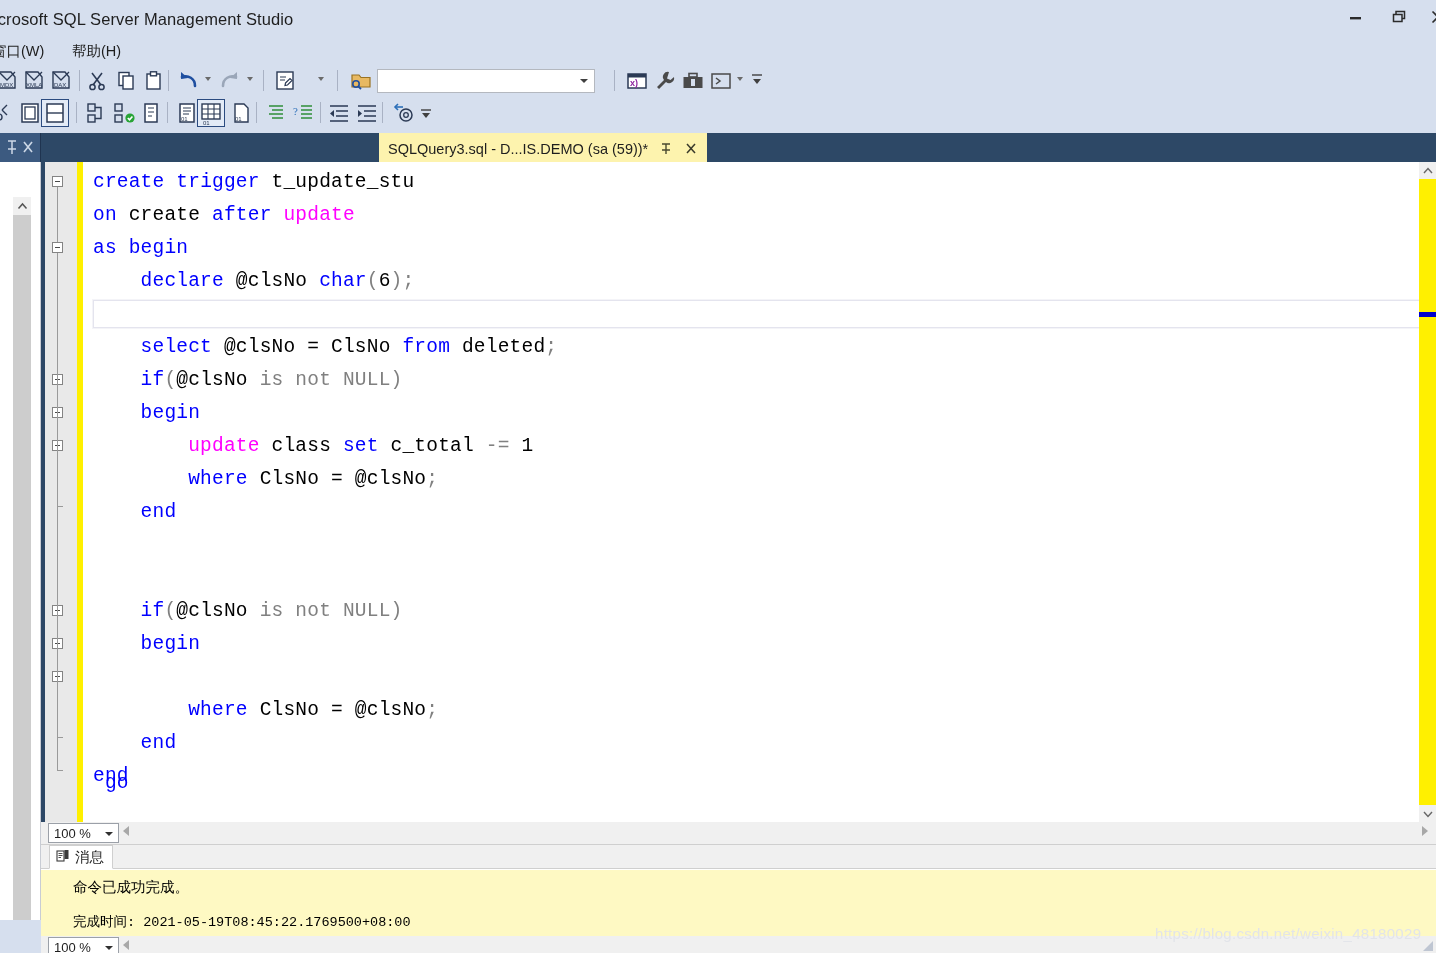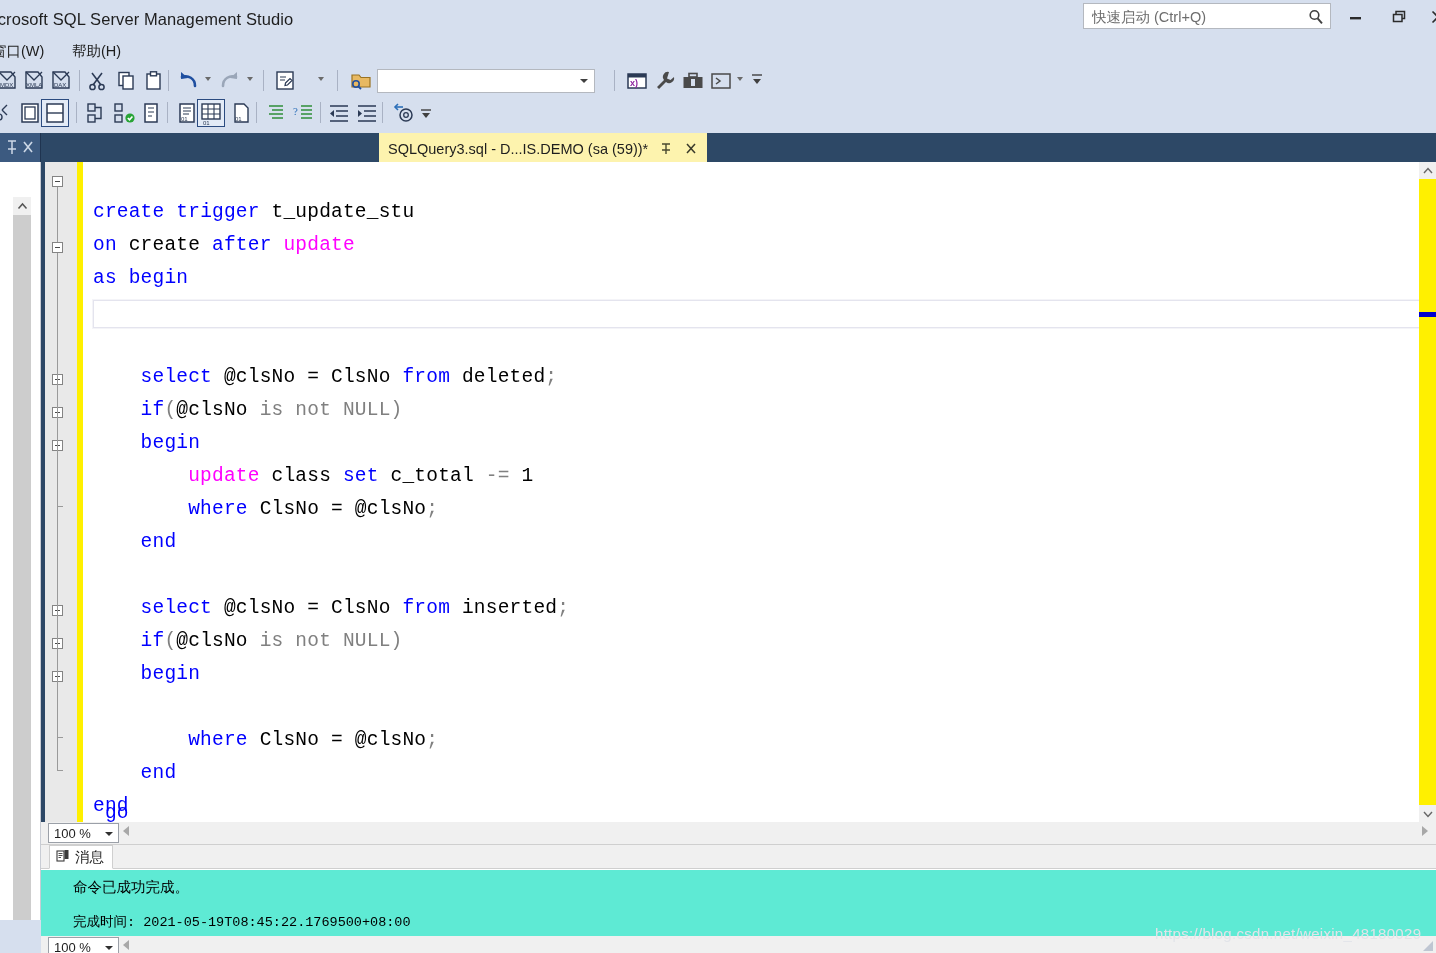--- a/index.html
+++ b/index.html
@@ -224,21 +224,20 @@
   }
   .codeline {
     position: absolute; left: 10px;
     height: 33px;
     line-height: 33px;
     font-family: "Liberation Mono", "DejaVu Sans Mono", monospace;
     font-size: 19.5px;
     white-space: pre;
     color: #000000;
     letter-spacing: 0.2px;
-    margin-top: 30px;
   }
   .kw  { color: #0000ff; }
   .mag { color: #ff00ff; }
   .gry { color: #808080; }
   .pun { color: #808080; }
   .num { color: #000000; }
   .cur-line {
     position: absolute; left: 10px;
     width: 1332px; height: 28px;
     border: 1px solid #e4e4ee;
@@ -365,21 +364,21 @@
     border: 1px solid #cfcfcf;
     border-bottom: 1px solid #ffffff;
     box-sizing: border-box;
     display: flex; align-items: center; gap: 5px;
     font-size: 14.5px; color: #1e1e1e;
     white-space: nowrap;
   }
   .res-body {
     position: absolute; left: 0; top: 25px;
     right: 0; bottom: 0;
-    background: #5eead4;
+    background: #fef9c3;
   }
   .res-line {
     position: absolute; left: 32px;
     font-size: 14.5px;
     color: #000000;
     white-space: nowrap;
   }
   .res-mono {
     font-family: "Liberation Mono", "DejaVu Sans Mono", monospace;
     font-size: 13.5px;
@@ -414,29 +413,20 @@
   }
 </style>
 </head>
 <body>
 
 <div id="app">
 
   <div class="titlebar">
     <div class="app-title">icrosoft SQL Server Management Studio</div>
 
-    <div class="quicklaunch">
-      <input type="text" placeholder="快速启动 (Ctrl+Q)" style="">
-      <span class="ql-search-icon">
-        <svg width="18" height="18" viewBox="0 0 18 18">
-          <circle cx="7.5" cy="7" r="4.3" fill="none" stroke="#404040" stroke-width="1.6"></circle>
-          <line x1="10.6" y1="10.4" x2="15" y2="15.4" stroke="#404040" stroke-width="1.9"></line>
-        </svg>
-      </span>
-    </div>
 
     <div class="wbtn" id="btn-min">
       <span>
         <svg width="14" height="12" viewBox="0 0 14 12">
           <rect x="1" y="6" width="11" height="2.4" fill="#2b2b2b"></rect>
         </svg>
       </span>
     </div>
     <div class="wbtn" id="btn-max">
       <span>
@@ -766,29 +756,29 @@
         <div class="vline" style="top: 454px; height: 22px;"></div>
         <div class="vline" style="top: 487px; height: 88px;"></div>
         <div class="vline-end" style="top: 575px;"></div>
         <div class="vline" style="top: 520px; height: 22px;"></div>
       </div>
     <div class="changebar"></div>
     <div class="codearea" id="code-area">
         <div class="codeline" style="top: 4px;"><span class="kw">create </span><span class="kw">trigger </span><span>t_update_stu</span></div>
         <div class="codeline" style="top: 37px;"><span class="kw">on </span><span>create </span><span class="kw">after </span><span class="mag">update</span></div>
         <div class="codeline" style="top: 70px;"><span class="kw">as </span><span class="kw">begin</span></div>
+        <div class="codeline" style="top: 103px;"><span class="kw">    declare </span><span>@clsNo </span><span class="kw">char</span><span class="pun">(</span><span class="num">6</span><span class="pun">)</span><span class="pun">;</span></div>
         <div class="codeline" style="top: 136px;"><span></span></div>
         <div class="codeline" style="top: 169px;"><span class="kw">    select </span><span>@clsNo = ClsNo </span><span class="kw">from </span><span>deleted</span><span class="pun">;</span></div>
         <div class="codeline" style="top: 202px;"><span class="kw">    if</span><span class="pun">(</span><span>@clsNo </span><span class="gry">is not NULL</span><span class="pun">)</span></div>
         <div class="codeline" style="top: 235px;"><span class="kw">    begin</span></div>
         <div class="codeline" style="top: 268px;"><span class="mag">        update </span><span>class </span><span class="kw">set </span><span>c_total </span><span class="pun">-= </span><span class="num">1</span></div>
         <div class="codeline" style="top: 301px;"><span class="kw">        where </span><span>ClsNo = @clsNo</span><span class="pun">;</span></div>
         <div class="codeline" style="top: 334px;"><span class="kw">    end</span></div>
         <div class="codeline" style="top: 367px;"><span></span></div>
-        <div class="codeline" style="top: 400px;"><span class="kw">    select </span><span>@clsNo = ClsNo </span><span class="kw">from </span><span>inserted</span><span class="pun">;</span></div>
         <div class="codeline" style="top: 433px;"><span class="kw">    if</span><span class="pun">(</span><span>@clsNo </span><span class="gry">is not NULL</span><span class="pun">)</span></div>
         <div class="codeline" style="top: 466px;"><span class="kw">    begin</span></div>
         <div class="codeline" style="top: 532px;"><span class="kw">        where </span><span>ClsNo = @clsNo</span><span class="pun">;</span></div>
         <div class="codeline" style="top: 565px;"><span class="kw">    end</span></div>
         <div class="codeline" style="top: 598px;"><span class="kw">end</span></div>
         <div class="codeline" style="top: 605px;"><span class="kw"> go</span></div>
         <div class="cur-line" style="top: 138px;"></div>
       </div>
 
     <div class="ed-scroll">

